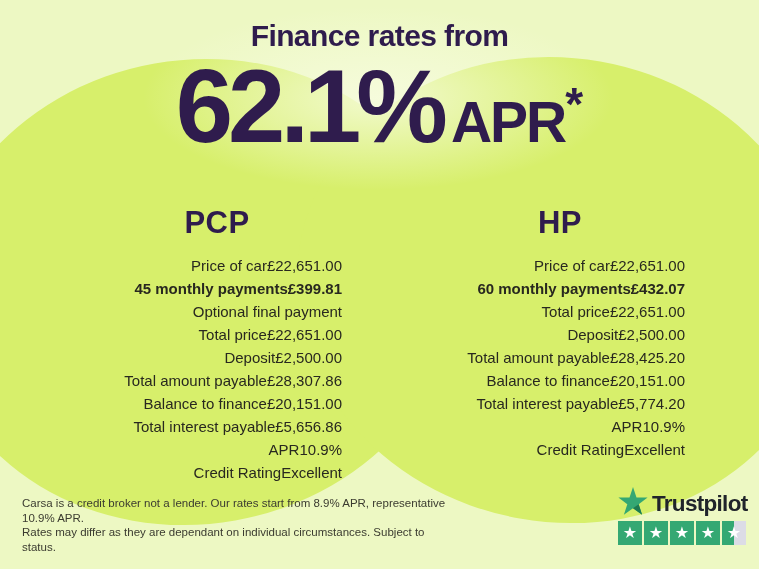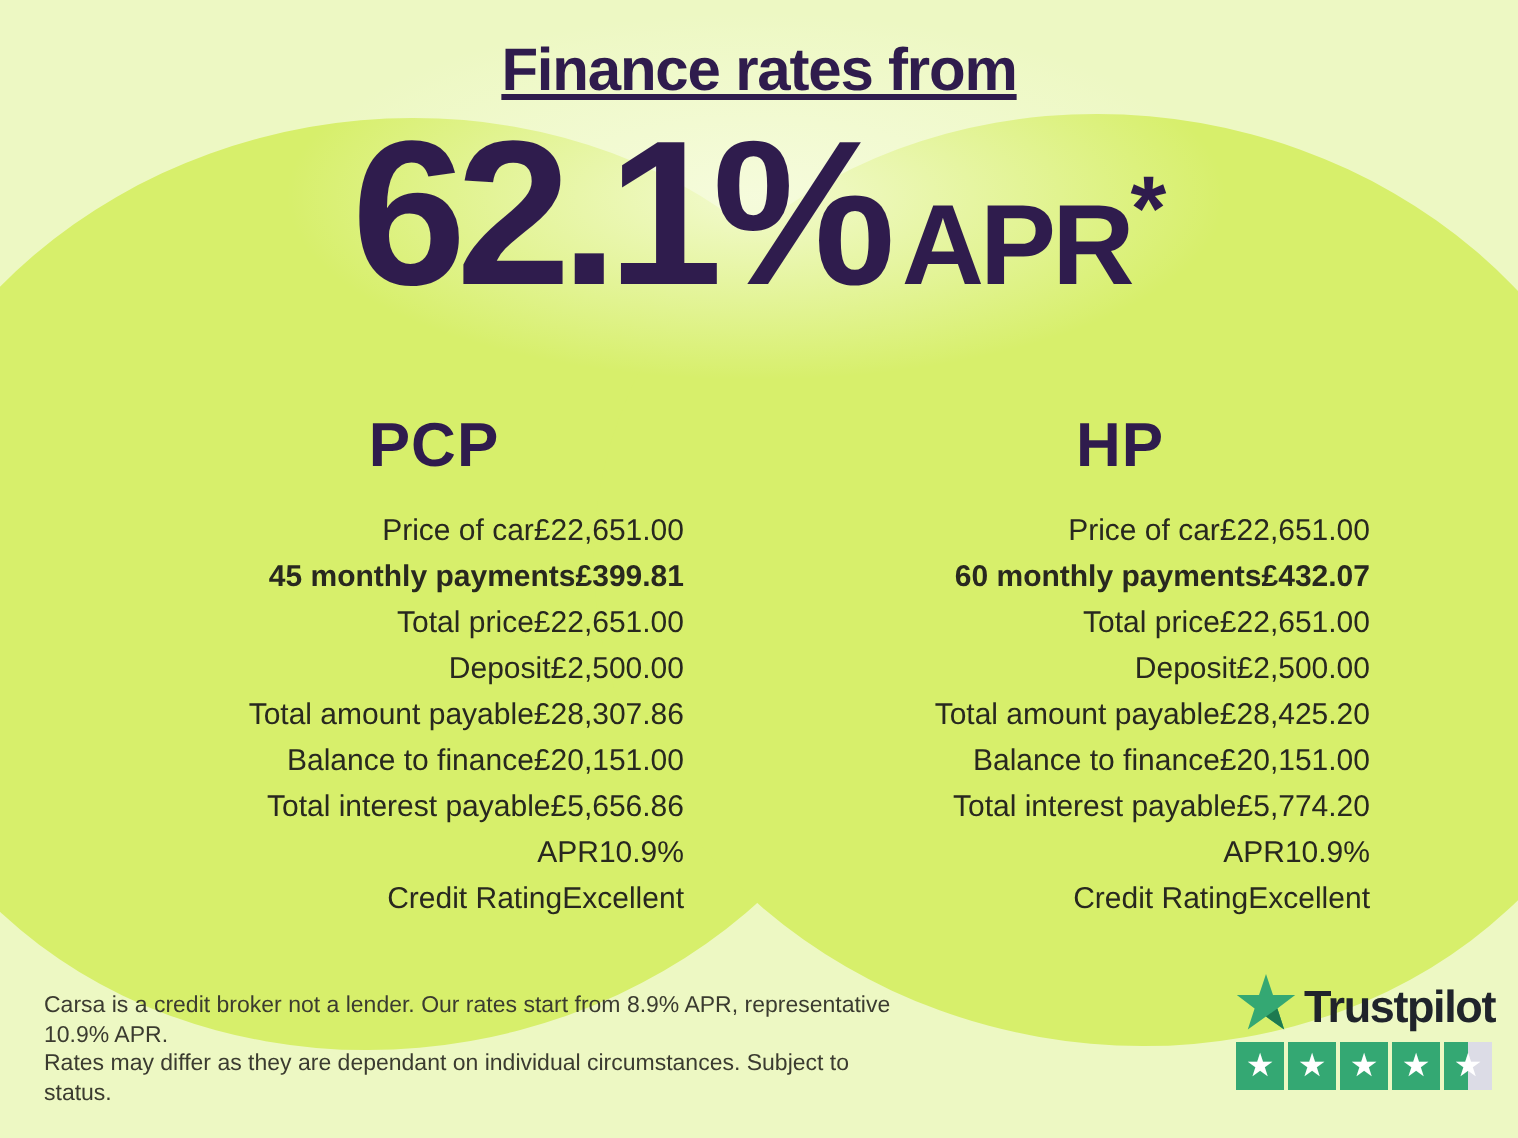--- a/index.html
+++ b/index.html
@@ -12,21 +12,20 @@
     background: var(--background, #edf8c3);
     overflow: hidden;
   }
   .bg { position:absolute; inset:0; }
 
   .title {
     position:absolute; top:19px; left:0; width:100%;
     text-align:center;
     font-size:30px; font-weight:800; letter-spacing:-0.6px;
     color: var(--heading-purple, #2f1c4d);
-    text-decoration: underline;
   }
   .rate-row {
     position:absolute; top:55px; left:0; width:100%;
     display:flex; justify-content:center; align-items:baseline;
     color: var(--heading-purple, #2f1c4d);
   }
   .rate-big   { font-size:103px; font-weight:800; letter-spacing:-5px; line-height:1; }
   .rate-apr   { font-size:57px;  font-weight:800; letter-spacing:-2px; margin-left:8px; line-height:1; }
   .rate-ast   { font-size:46px;  font-weight:800; line-height:1; align-self:flex-start; margin-top:26px; }
 
@@ -97,20 +96,24 @@
     <div class="rows">
         <div class="row">
           <span class="lbl">Price of car</span>
           <span class="val">£22,651.00</span>
         </div>
         <div class="row bold">
           <span class="lbl">45 monthly payments</span>
           <span class="val">£399.81</span>
         </div>
         <div class="row">
+          <span class="lbl">Optional final payment</span>
+          <span class="val"></span>
+        </div>
+        <div class="row">
           <span class="lbl">Total price</span>
           <span class="val">£22,651.00</span>
         </div>
         <div class="row">
           <span class="lbl">Deposit</span>
           <span class="val">£2,500.00</span>
         </div>
         <div class="row">
           <span class="lbl">Total amount payable</span>
           <span class="val">£28,307.86</span>

